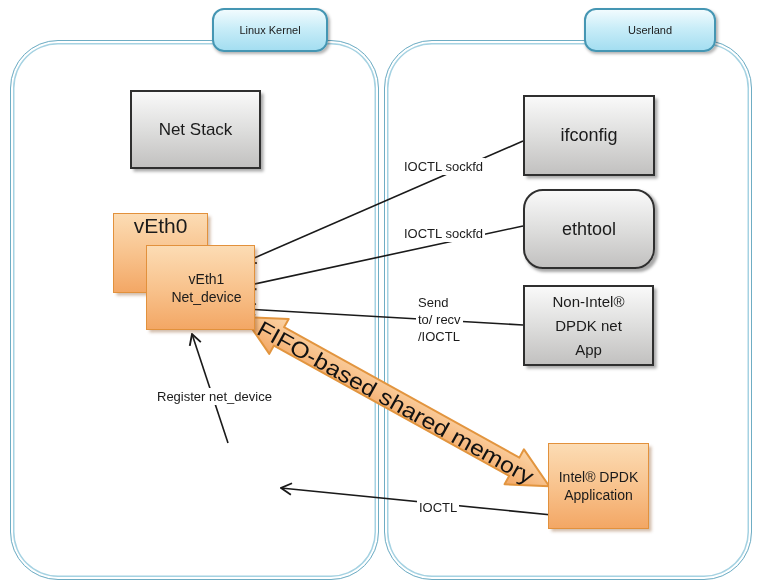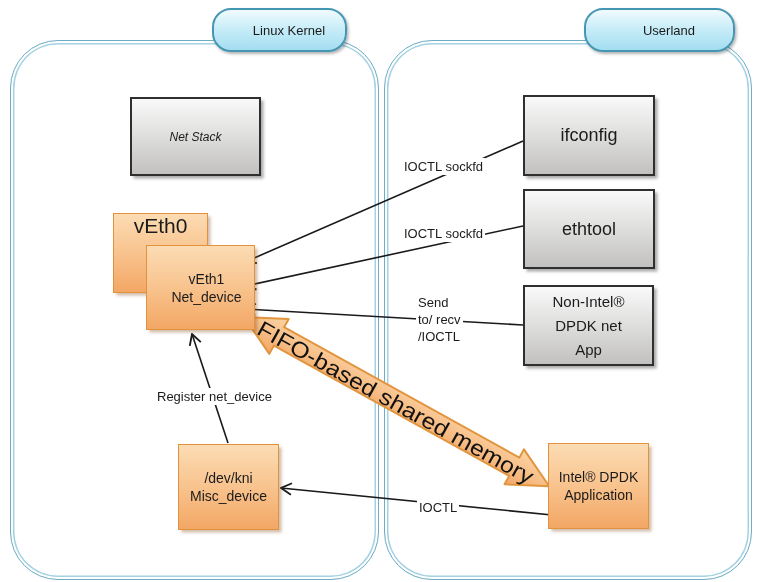--- a/index.html
+++ b/index.html
@@ -2,22 +2,22 @@
 <html><head>
 <meta charset="utf-8">
 <style>
   html,body{margin:0;padding:0;background:#fff;}
   .frame{position:relative;width:757px;height:582px;background:#ffffff;overflow:hidden;
          font-family:"Liberation Sans",sans-serif;color:#1b1b1b;}
   .container{position:absolute;border:1px solid #6fadc4;border-radius:48px;background:transparent;
              box-shadow:inset 0 0 0 2px #ffffff, inset 0 0 0 3.5px #a5d2e2;}
   .hdr-label{position:absolute;display:flex;align-items:center;justify-content:center;
              background:linear-gradient(#f1fbfe,#c9edf8 45%,#a4def1);
-             border:2px solid #4596b3;border-radius:19px;font-size:13px;
-             box-shadow:1.5px 2px 3px rgba(0,0,0,0.3);z-index:5;padding-left:19px;}
+             border:2px solid #4596b3;border-radius:12px;font-size:11px;
+             box-shadow:1.5px 2px 3px rgba(0,0,0,0.3);z-index:5;}
   .gray-box{position:absolute;display:flex;flex-direction:column;align-items:center;justify-content:center;
             background:linear-gradient(#f9f9f9,#dededd 50%,#c2c1c0);
             border:2px solid #2f2f2f;box-shadow:2.5px 2.5px 3px rgba(0,0,0,0.35);
             text-align:center;z-index:3;}
   .orange-box{position:absolute;display:flex;flex-direction:column;align-items:center;justify-content:center;
             background:linear-gradient(#fcdcb4,#f8c28c 52%,#f3a765);
             border:1.5px solid #e2913c;box-shadow:2.5px 2.5px 3px rgba(140,85,40,0.4);
             text-align:center;z-index:3;}
   .line14{font-size:14px;line-height:18px;}
   .edge-label{position:absolute;background:#ffffff;font-size:13px;line-height:17px;
@@ -56,43 +56,39 @@
     <line x1="228" y1="443" x2="192" y2="334" stroke="#1a1a1a" stroke-width="1.6" marker-end="url(#openArrow)"></line>
   </svg>
 
   <div class="hdr-label" style="left:212px;top:8px;width:112px;height:40px;">
     <span>Linux Kernel</span>
   </div>
   <div class="hdr-label" style="left:584px;top:8px;width:128px;height:40px;">
     <span>Userland</span>
   </div>
 
-  <div class="gray-box" style="left:130px;top:97px;width:127px;height:75px;font-size:12px;font-style:italic;">
+  <div class="gray-box" style="left:130px;top:90px;width:127px;height:75px;font-size:17px;">
     <span>Net Stack</span>
   </div>
 
   <div class="orange-box" style="left:113px;top:213px;width:95px;height:80px;justify-content:flex-start;box-sizing:border-box;font-size:21px;">
     <span>vEth0</span>
   </div>
 
   <div class="orange-box line14" style="left:146px;top:245px;width:95px;height:83px;padding-left:12px;">
     <span>vEth1</span>
     <span>Net_device</span>
   </div>
 
-  <div class="orange-box line14" style="left:178px;top:444px;width:99px;height:84px;">
-    <span>/dev/kni</span>
-    <span>Misc_device</span>
-  </div>
 
   <div class="gray-box" style="left:523px;top:95px;width:128px;height:77px;font-size:18px;">
     <span>ifconfig</span>
   </div>
 
-  <div class="gray-box" style="left:523px;top:189px;width:128px;height:76px;font-size:18px;">
+  <div class="gray-box" style="left:523px;top:189px;width:128px;height:76px;font-size:18px;border-radius:20px;">
     <span>ethtool</span>
   </div>
 
   <div class="gray-box" style="left:523px;top:285px;width:127px;height:77px;font-size:15px;line-height:24px;">
     <span>Non-Intel®</span>
     <span>DPDK net</span>
     <span>App</span>
   </div>
 
   <div class="orange-box line14" style="left:548px;top:443px;width:99px;height:84px;">

